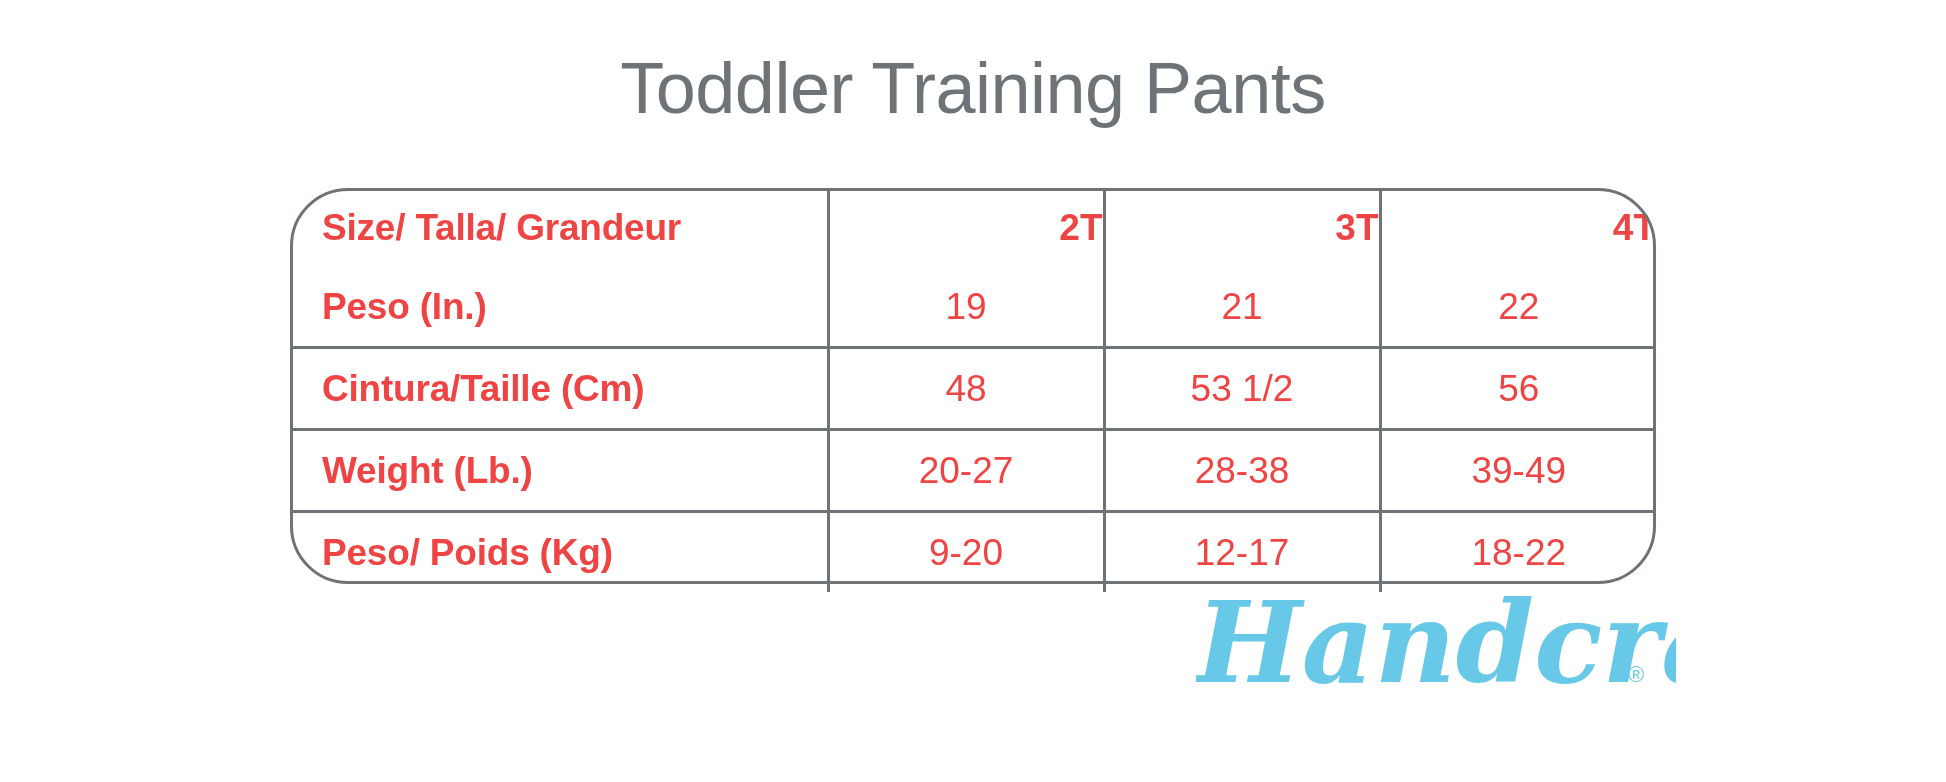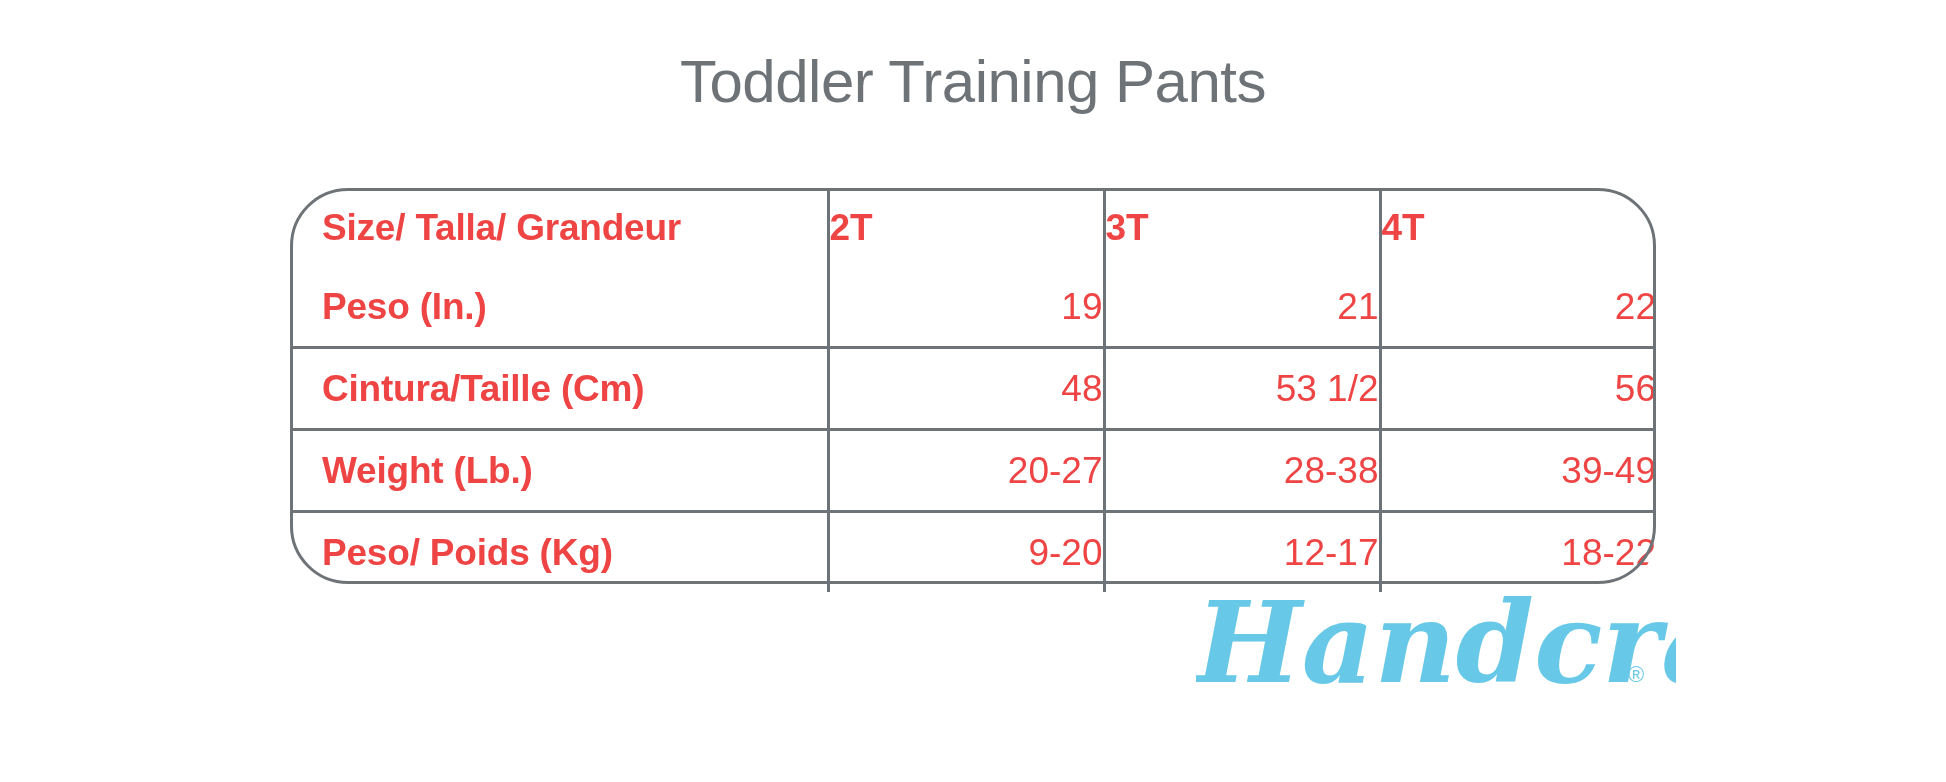--- a/index.html
+++ b/index.html
@@ -22,21 +22,21 @@
     background: #ffffff;
   }
 
   
   #page-title {
     position: absolute;
     left: 0;
     top: 52px;
     width: 1946px;
     text-align: center;
-    font-size: 60px;
+    font-size: 72px;
     font-weight: 400;
     letter-spacing: -0.5px;
     color: #6e7378;
     line-height: 1;
     white-space: nowrap;
   }
 
   
   #size-table-wrap {
     position: absolute;
@@ -100,28 +100,28 @@
     text-align: left;
     padding-left: 32px !important;
     font-weight: 700;
     font-size: 37px;
     letter-spacing: -0.2px;
     white-space: nowrap;
   }
 
   
   .size-head {
-    text-align: left;
+    text-align: right;
     font-weight: 700;
     font-size: 37px;
   }
 
   
   .value-cell {
-    text-align: right;
+    text-align: center;
     font-weight: 400;
     font-size: 37px;
   }
 
   
   col.c-label { width: 538px; }
   col.c-size  { width: 276px; }
 
   
   #brand-logo {

